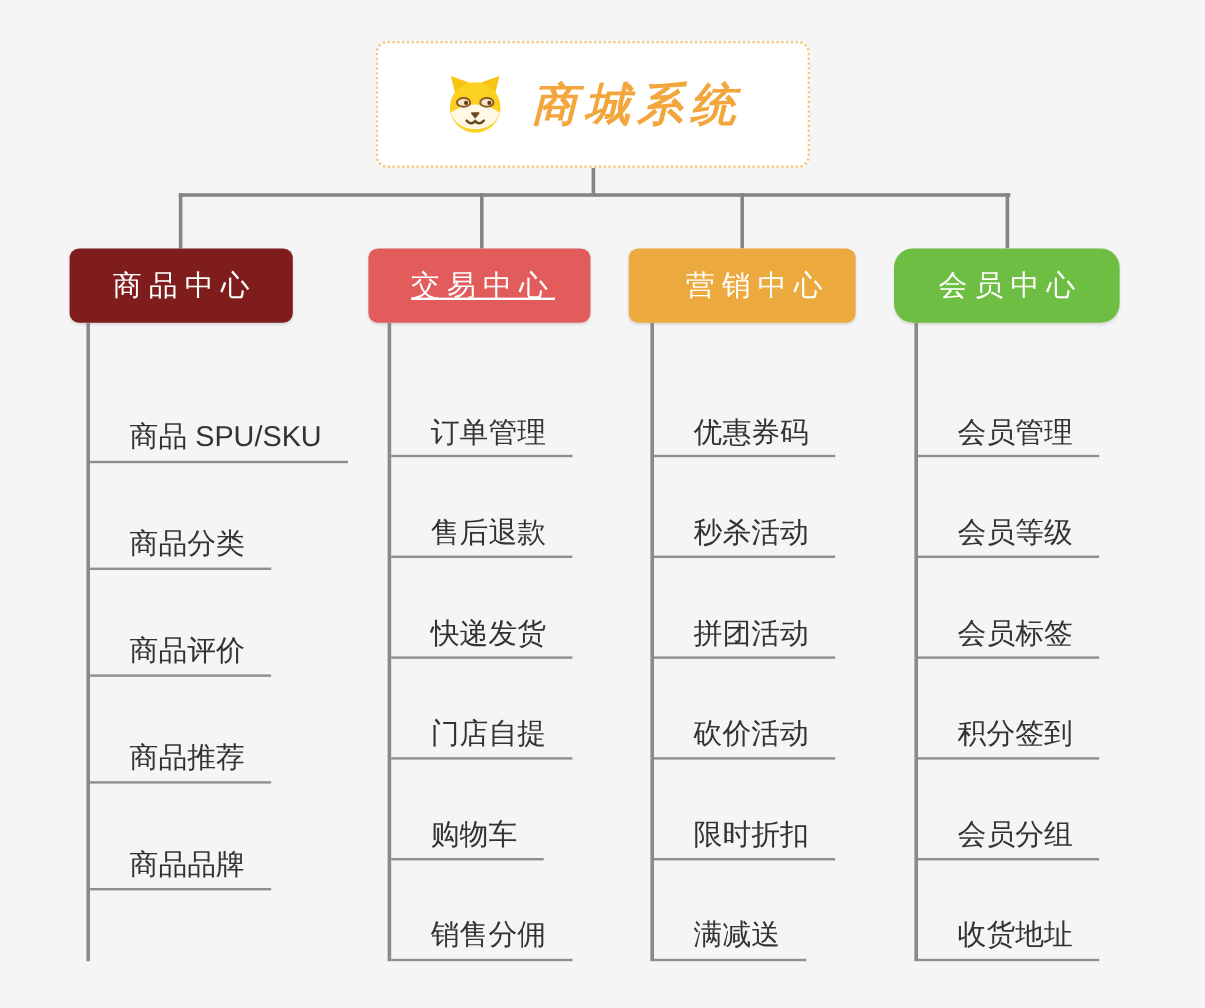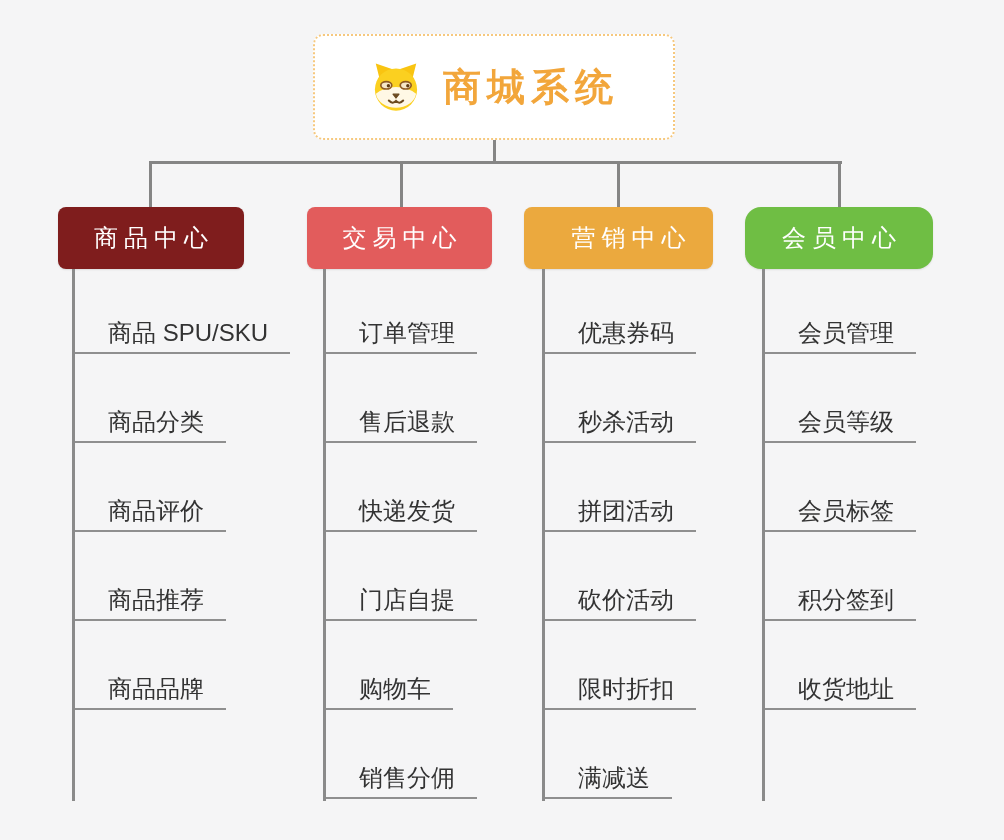--- a/index.html
+++ b/index.html
@@ -7,21 +7,21 @@
     width:1004px;height:840px;overflow:hidden;position:relative;
     background:#f5f5f6;
     font-family:"Liberation Sans","DejaVu Sans",sans-serif;
   }
   .canvas{position:absolute;inset:0;}
 
   
   .root-box{
     position:absolute;left:313px;top:34px;width:362px;height:106px;
     background:#ffffff;border:2px dotted #f6c87e;border-radius:10px;
-    box-sizing:border-box;display:flex;align-items:center;justify-content:center;gap:14px;
+    box-sizing:border-box;display:flex;align-items:center;justify-content:center;gap:14px;font-style:italic;
   }
   .root-title{
     font-size:38px;font-weight:600;letter-spacing:6px;color:#f2a63b;
     padding-left:6px;white-space:nowrap;
   }
   .root-icon{width:54px;height:54px;flex:0 0 auto;}
 
   
   .line{position:absolute;background:#858585;}
   .root-stem{left:493px;top:140px;width:3px;height:23px;}
@@ -53,21 +53,21 @@
   .col-0{left:72px;} .col-1{left:323px;} .col-2{left:542px;} .col-3{left:762px;}
   .branch-col li{
     height:89px;box-sizing:border-box;
     display:flex;align-items:flex-end;
     width:max-content;
     padding:0 22px 5px 33px;
     border-bottom:2px solid #8f8f8f;
     font-size:24px;color:#333333;line-height:1.15;
     white-space:nowrap;
   }
-  .branch-col li:first-child{height:85px;}
+  .branch-col li:first-child{height:85px;margin-top:32px;}
 </style>
 </head>
 <body>
 
 <div class="canvas">
 
   <div class="root-box">
     <span class="root-icon">
       <svg viewBox="0 0 64 64" width="54" height="54">
         <path d="M13 24 L8 4 L28 11 Z" fill="#f9c411"></path>
@@ -86,21 +86,21 @@
   </div>
 
   <div class="line root-stem"></div>
   <div class="line h-bar"></div>
   <div class="line drop drop-0"></div>
   <div class="line drop drop-1"></div>
   <div class="line drop drop-2"></div>
   <div class="line drop drop-3"></div>
 
   <div class="branch-header bh-0" style="background: #7f1d1d;">商品中心</div>
-  <div class="branch-header bh-1" style="background: rgb(226, 92, 92);">交易中心</div>
+  <div class="branch-header bh-1" style="background: rgb(226, 92, 92); text-decoration: underline;">交易中心</div>
   <div class="branch-header bh-2" style="background: rgb(235, 169, 62);">营销中心</div>
   <div class="branch-header bh-3" style="background: rgb(111, 190, 68);">会员中心</div>
 
   <ul class="branch-col col-0">
     <li>商品 SPU/SKU</li>
     <li>商品分类</li>
     <li>商品评价</li>
     <li>商品推荐</li>
     <li>商品品牌</li>
   </ul>
@@ -121,16 +121,17 @@
     <li>砍价活动</li>
     <li>限时折扣</li>
     <li>满减送</li>
   </ul>
 
   <ul class="branch-col col-3">
     <li>会员管理</li>
     <li>会员等级</li>
     <li>会员标签</li>
     <li>积分签到</li>
+    <li>会员分组</li>
     <li>收货地址</li>
   </ul>
 
 </div>
 
 </body></html>

